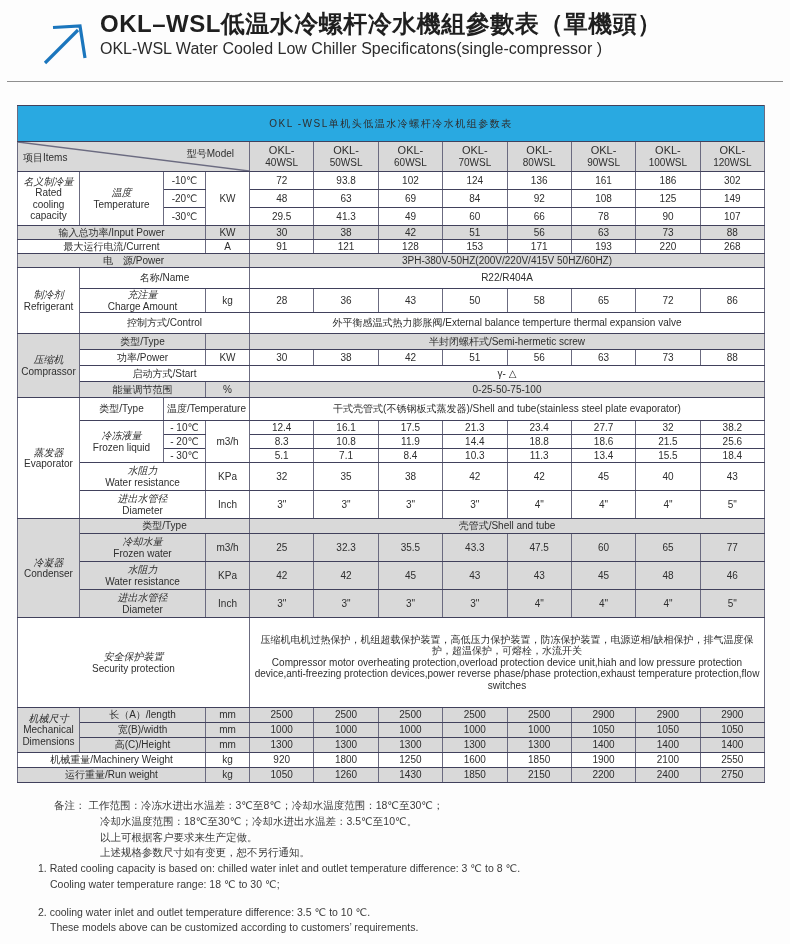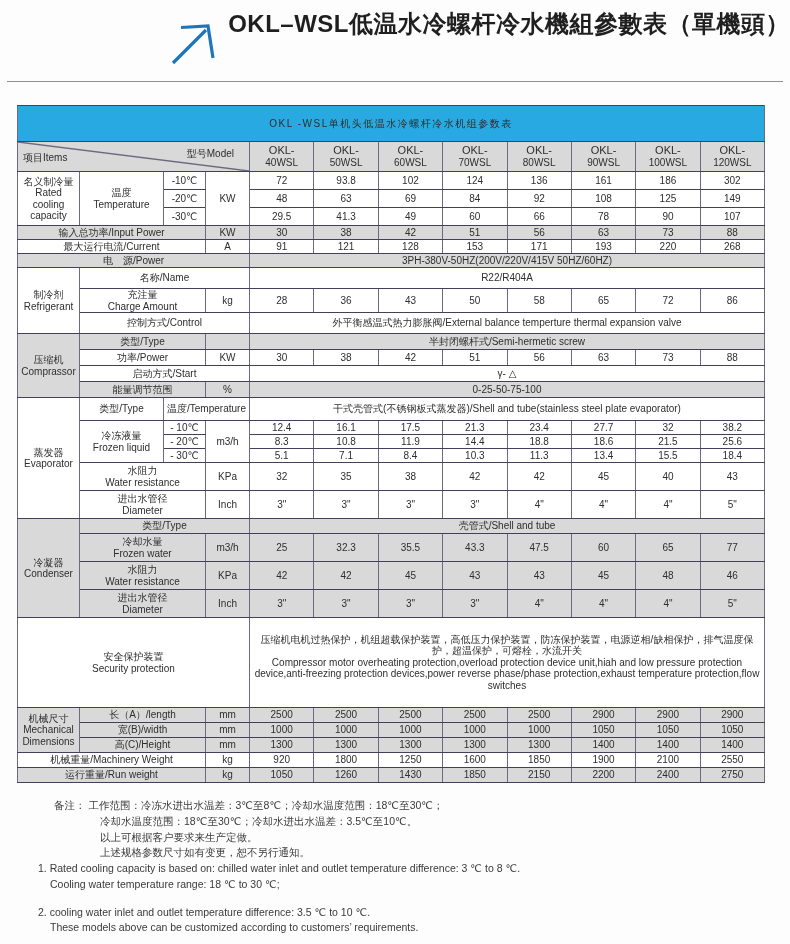--- a/index.html
+++ b/index.html
@@ -6,21 +6,21 @@
   html,body { margin:0; padding:0; }
   body {
     width:790px; height:944px;
     background:#fdfdfd;
     font-family:"Liberation Sans","DejaVu Sans",sans-serif;
     color:#333;
     position:relative;
     overflow:hidden;
   }
   
-  .doc-header { display:flex; align-items:flex-start; padding:8px 0 0 40px;justify-content:flex-end; }
+  .doc-header { display:flex; align-items:flex-start; padding:8px 0 0 40px; }
   .arrow-wrap { width:52px; flex:0 0 52px; padding-top:8px; }
   .titles { margin-left:8px; }
   .title-zh { font-size:24px; font-weight:bold; color:#1f1f1f; letter-spacing:0.5px; line-height:1.3; }
   .title-en { font-size:16px; color:#2b2b2b; margin-top:0; line-height:1.2; }
   .divider { border:none; border-top:1px solid #8f8f8f; margin:9px 7px 0 7px; }
 
   
   table.spec { border-collapse:collapse; table-layout:fixed; margin:23px 0 0 17px; width:748px; background:#fff; }
   table.spec td {
     border:1px solid #6b6b80;
@@ -35,21 +35,21 @@
     font-size:15px; letter-spacing:1.5px; height:36px;
     border-color:#29a9e1 #41415c #41415c #41415c;
   }
   tr.hdr td { background:#d9d9d9; height:30px; }
   td.model .m1 { font-size:11px; line-height:1.05; display:block; }
   td.model .m2 { font-size:10px; line-height:1.1; display:block; }
   td.corner { position:relative; padding:0; }
   td.corner svg.diag { position:absolute; left:0; top:0; width:100%; height:100%; }
   .c-items { position:absolute; left:5px; top:55%; transform:translateY(-50%); font-size:10px; }
   .c-model { position:absolute; right:15px; top:42%; transform:translateY(-50%); font-size:10px; }
-  .two-line .zh { display:block; }
+  .two-line .zh { display:block;font-style:italic; }
   .two-line .en { display:block; }
   tr.rc { height:18px; }
   tr.thin { height:14px; }
   tr.mid { height:21px; }
   tr.chg { height:23px; }
   tr.cmp { height:16px; }
   tr.etype { height:23px; }
   tr.fl { height:14px; }
   tr.tall { height:28px; }
   tr.ctype { height:15px; }
@@ -72,20 +72,21 @@
 
   <header class="doc-header">
     <div class="arrow-wrap">
       <svg width="50" height="52" viewBox="0 0 50 52">
         <path d="M5 47 L38 14" stroke="#1b76bd" stroke-width="3.2" fill="none"></path>
         <path d="M13 11.5 L40 10 L45 42" stroke="#1b76bd" stroke-width="3.2" fill="none" stroke-linejoin="miter"></path>
       </svg>
     </div>
     <div class="titles">
       <div class="title-zh">OKL–WSL低温水冷螺杆冷水機組參數表（單機頭）</div>
+      <div class="title-en">OKL-WSL Water Cooled Low Chiller Specificatons(single-compressor )</div>
     </div>
   </header>
 
   <hr class="divider">
 
   <table class="spec">
     <colgroup>
       <col style="width:62px">
         <col style="width:84px">
         <col style="width:42px">

